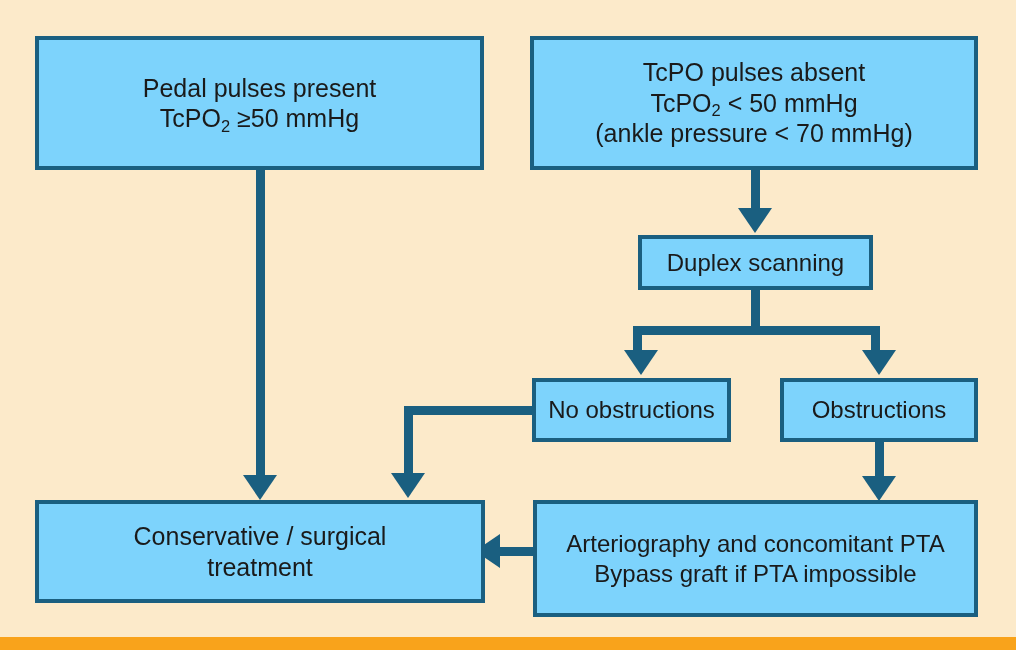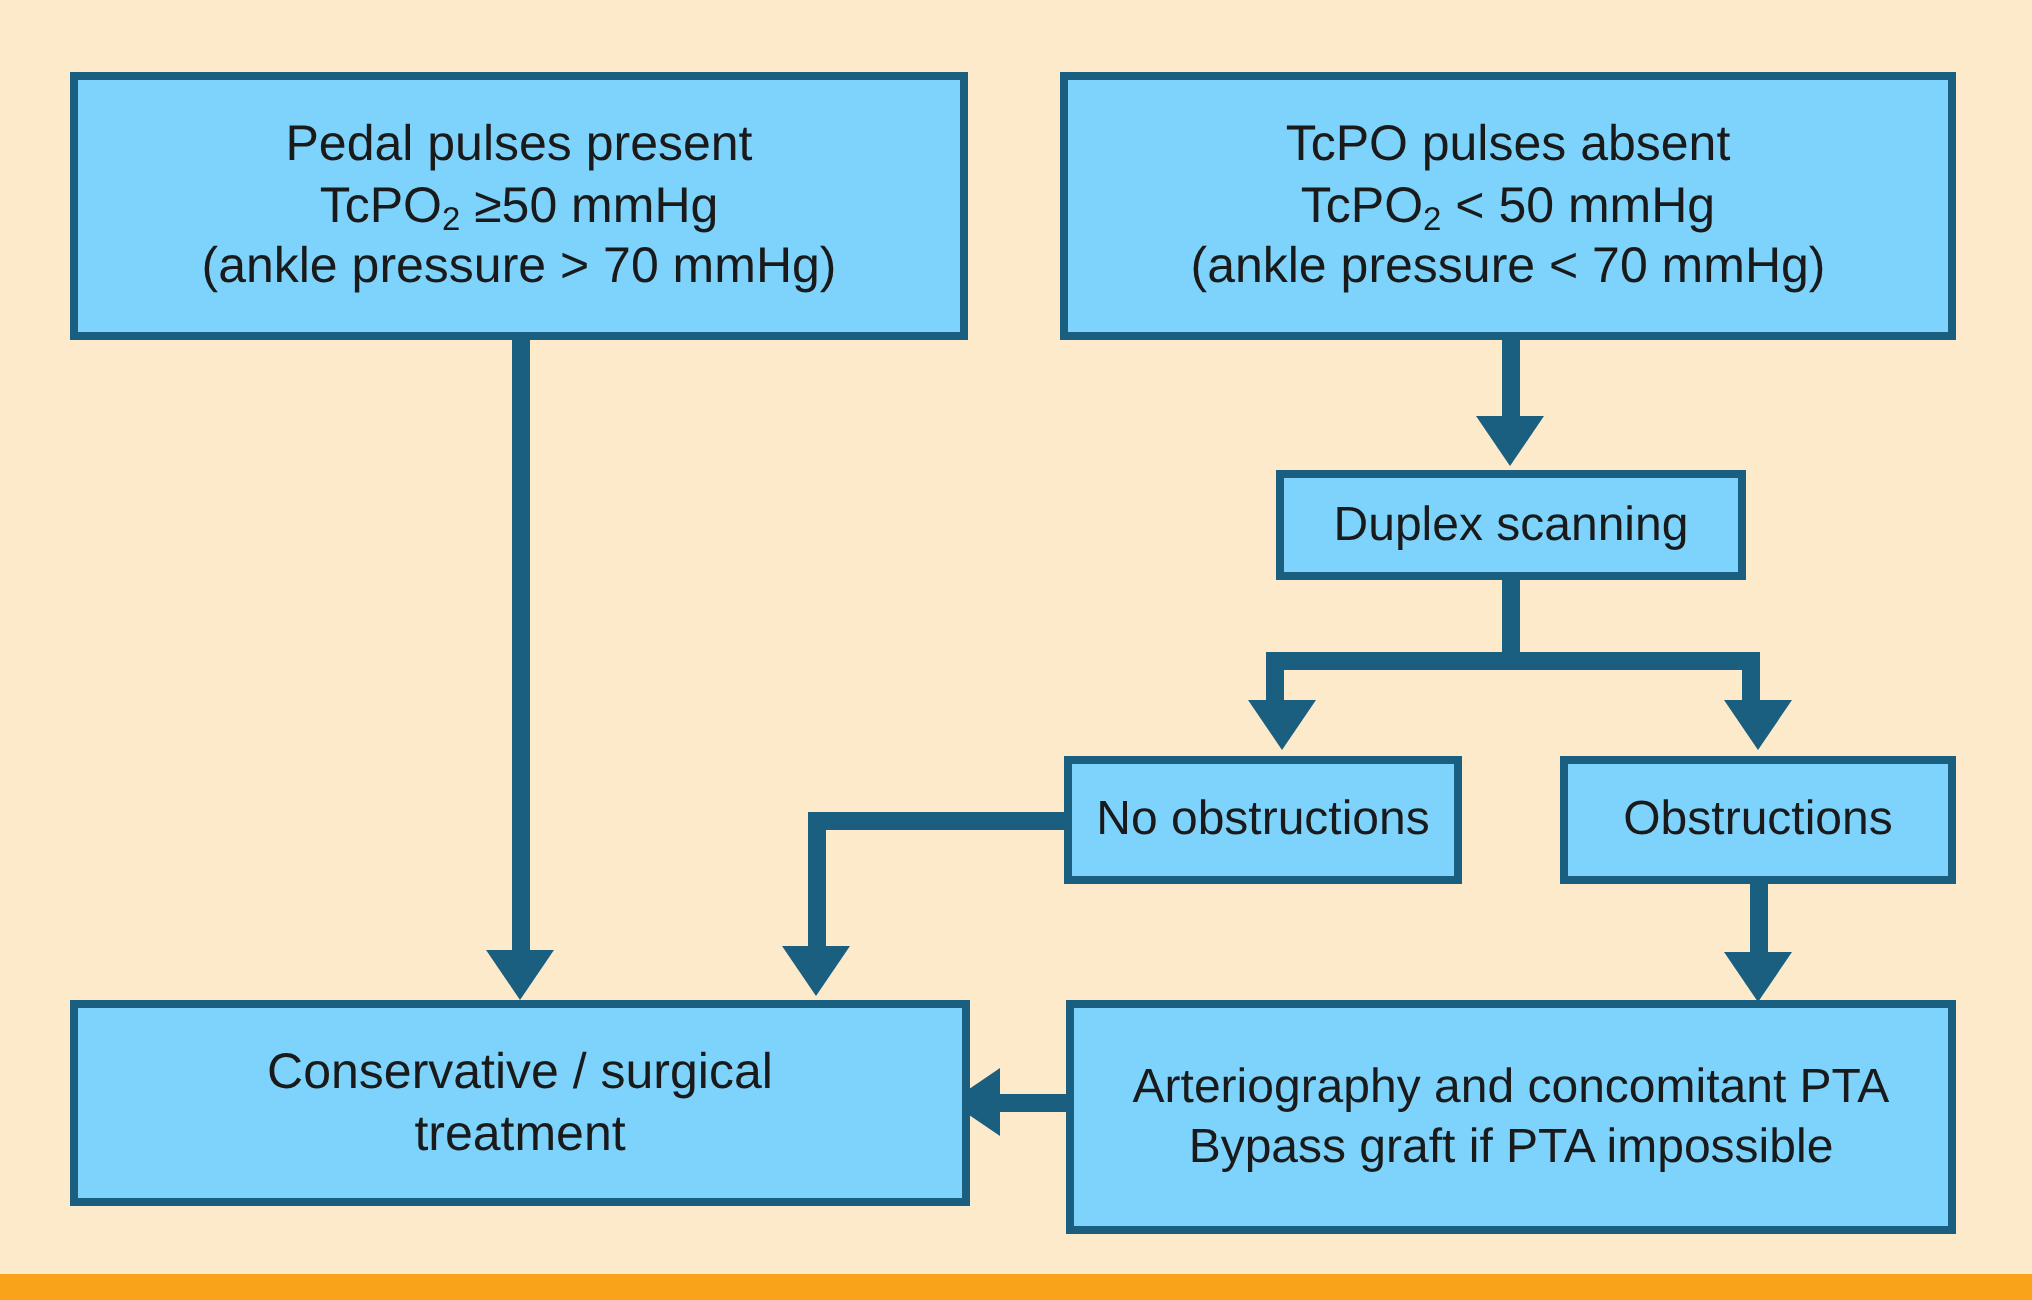--- a/index.html
+++ b/index.html
@@ -119,21 +119,21 @@
   <div class="arrowhead" id="c4-head"></div>
 
   <div class="seg" id="c5-horiz"></div>
   <div class="seg" id="c5-vert"></div>
   <div class="arrowhead" id="c5-head"></div>
 
   <div class="seg" id="c6-horiz"></div>
   <div class="arrowhead left" id="c6-head"></div>
 
   <div class="node" id="node-pedal-present">
-    <span class="txt"><span>Pedal pulses present</span><br><span>TcPO</span><sub>2</sub><span> ≥50 mmHg</span><br><span>(ankle pressure &gt; 70 mmHg)</span></span>
+    <span class="txt"><span>Pedal pulses present</span><br><span>TcPO</span><sub>2</sub><span> ≥50 mmHg</span><br></span>
   </div>
 
   <div class="node" id="node-pedal-absent">
     <span class="txt"><span>TcPO pulses absent</span><br><span>TcPO</span><sub>2</sub><span> &lt; 50 mmHg</span><br><span>(ankle pressure &lt; 70 mmHg)</span></span>
   </div>
 
   <div class="node" id="node-duplex">
     <span class="txt">Duplex scanning</span>
   </div>
 

